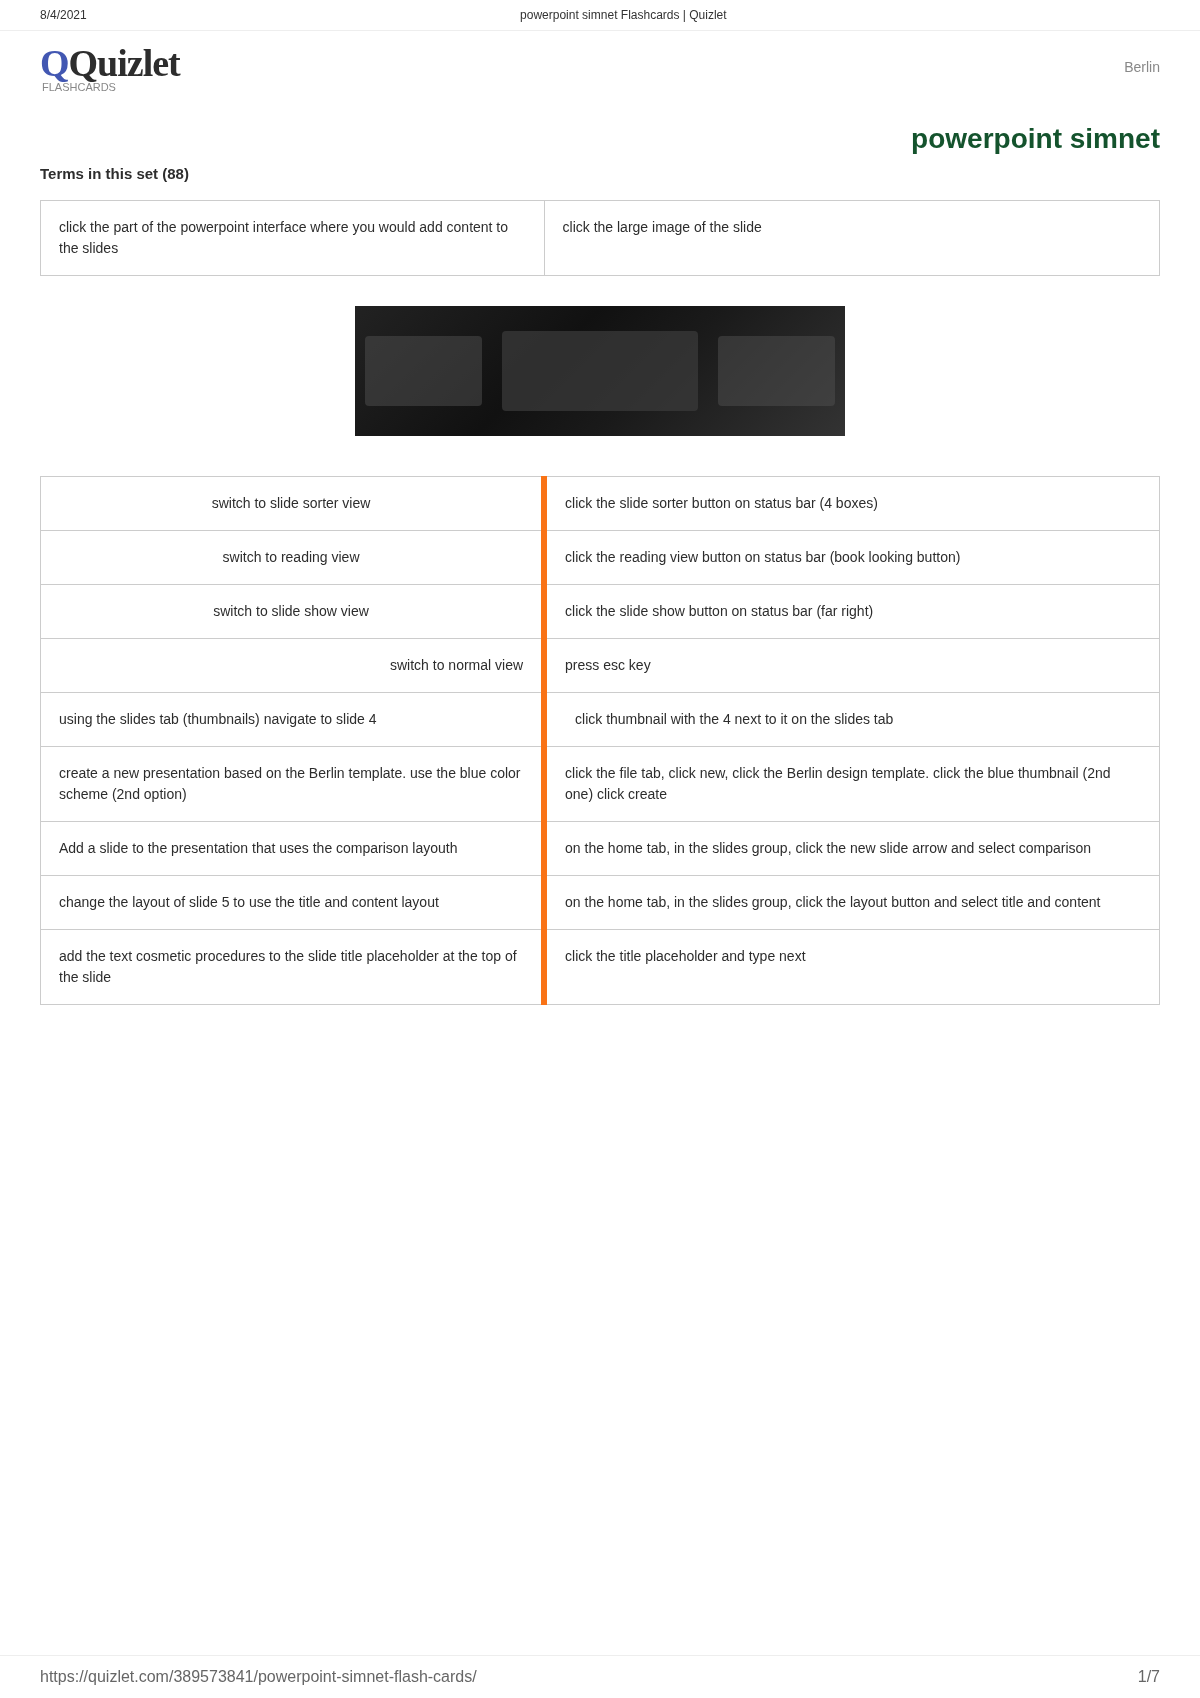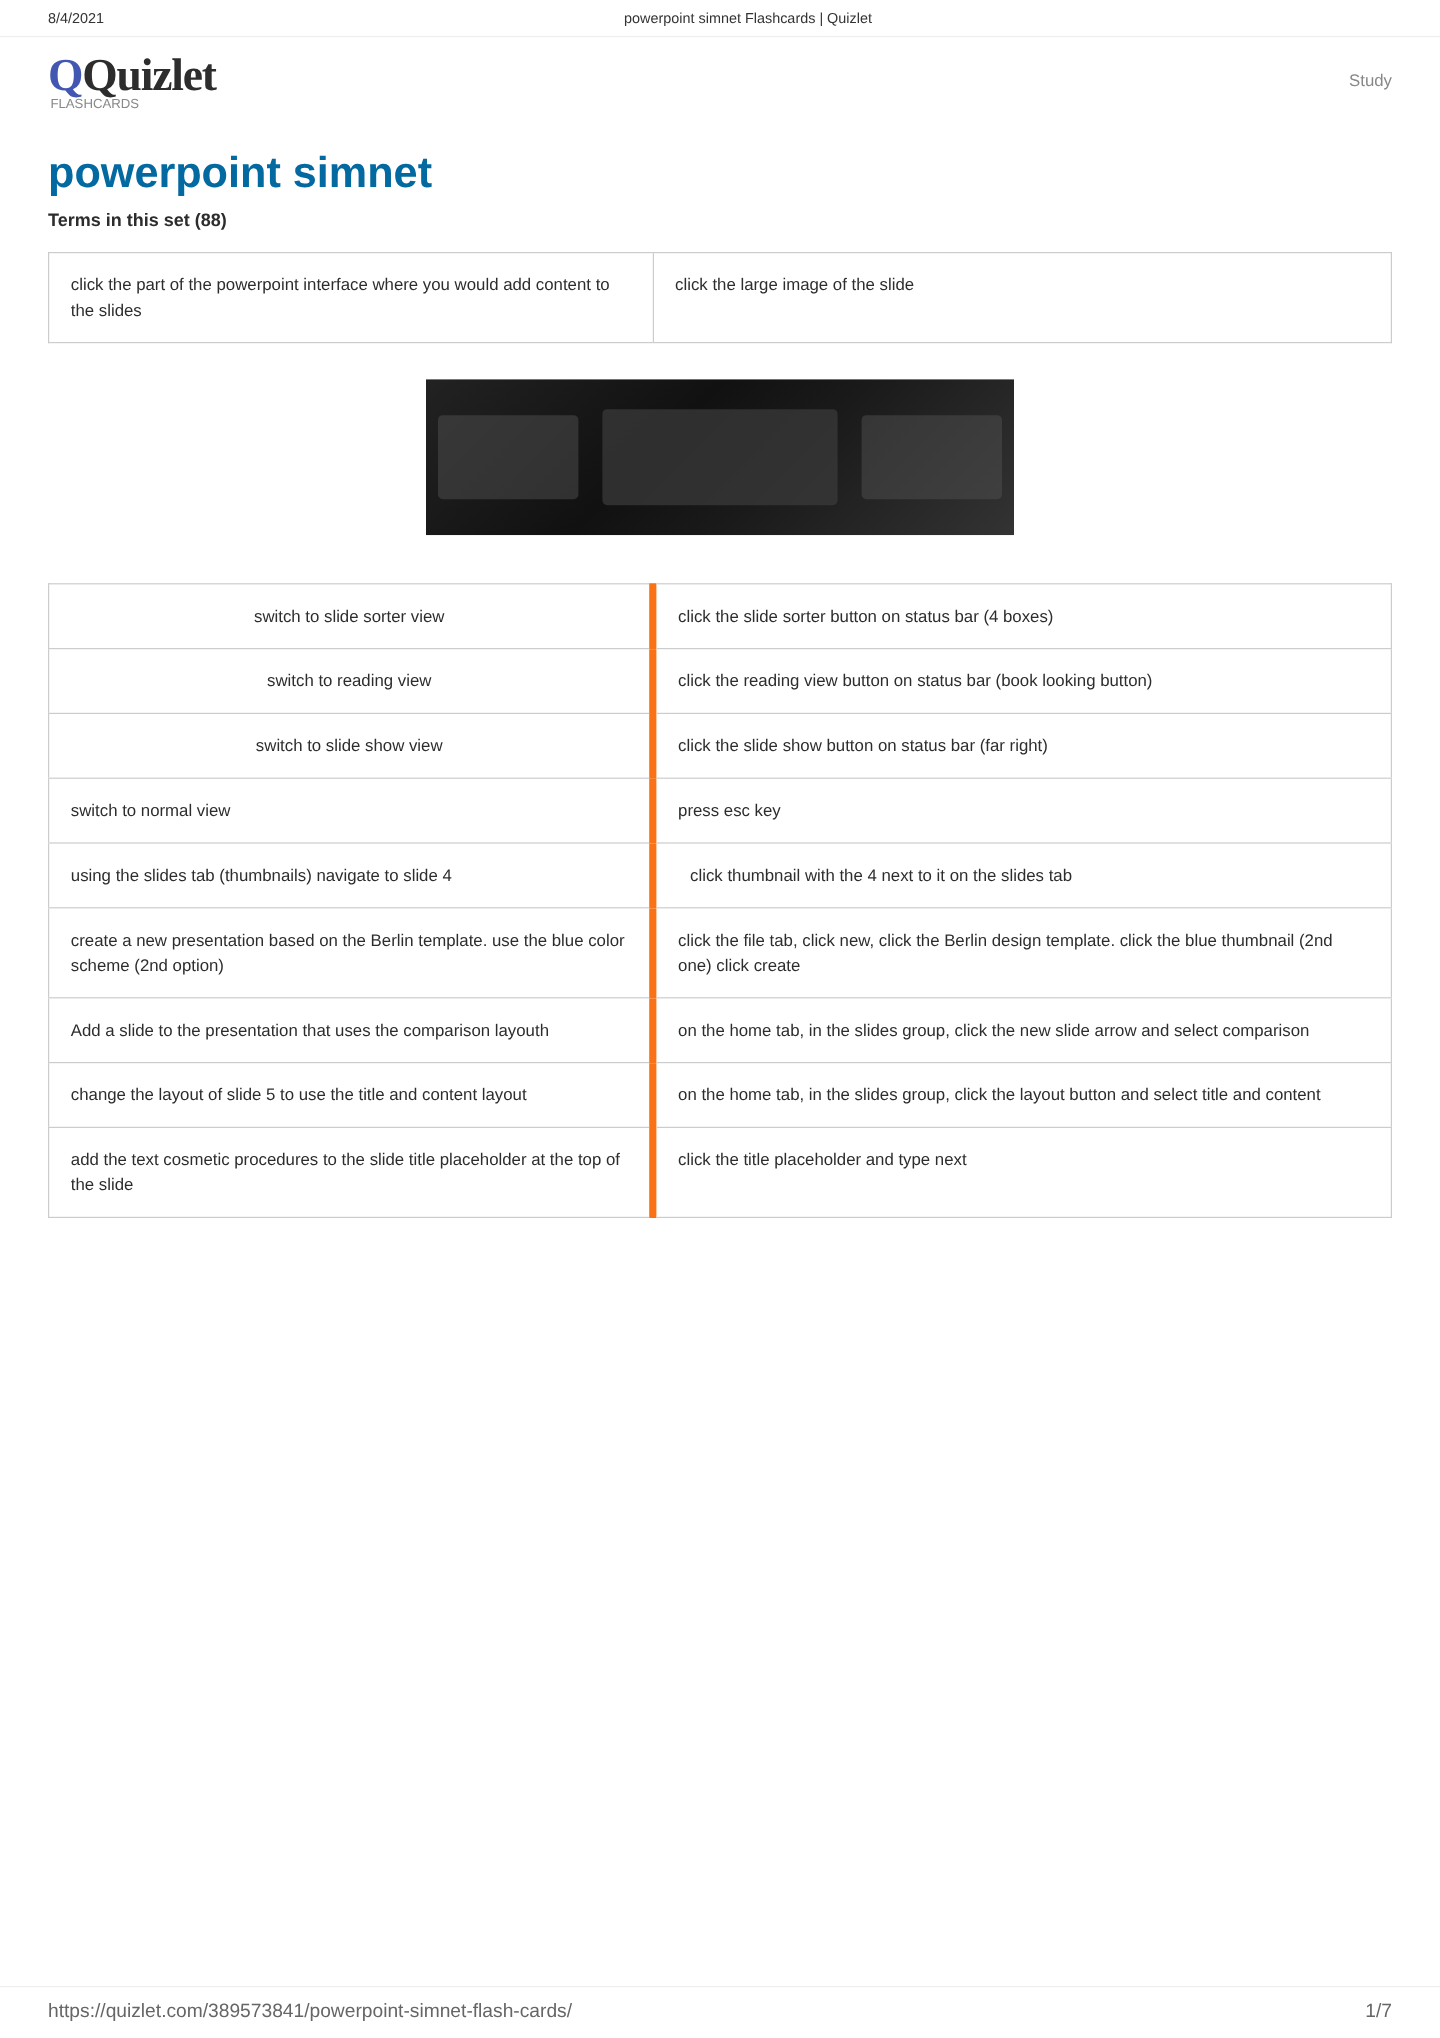--- a/index.html
+++ b/index.html
@@ -47,24 +47,25 @@
       margin-top: -4px;
       padding-left: 2px;
     }
 
     
     .main {
       padding: 30px 40px 40px 40px;
     }
 
     .page-title {
-      font-size: 36px;
+      font-size: 28px;
       font-weight: 700;
-      color: #0369a1;
+      color: #14532d;
       margin-bottom: 10px;
+      text-align: right;
     }
 
     .terms-heading {
       font-size: 15px;
       font-weight: 700;
       color: #2d2d2d;
       margin-bottom: 18px;
     }
 
     
@@ -186,21 +187,21 @@
   <span class="top-bar-study"></span>
 </div>
 
 <div class="logo-bar">
   <div>
     <div class="logo">
       <span class="q">Q</span><span>Quizlet</span>
     </div>
     <div class="logo-subtitle">FLASHCARDS</div>
   </div>
-  <div style="font-size:14px;color:#888;">Study</div>
+  <div style="font-size:14px;color:#888;">Berlin</div>
 </div>
 
 <div class="main">
 
   <h1 class="page-title">powerpoint simnet</h1>
   <div class="terms-heading">Terms in this set (88)</div>
 
   <table class="flashcard-table">
     <tbody>
         <tr>
@@ -229,21 +230,21 @@
     </tr>
     <tr>
       <td style="text-align:center;vertical-align:middle;">switch to reading view</td>
       <td style="vertical-align:middle;">click the reading view button on status bar (book looking button)</td>
     </tr>
     <tr>
       <td style="text-align:center;vertical-align:middle;">switch to slide show view</td>
       <td style="vertical-align:middle;">click the slide show button on status bar (far right)</td>
     </tr>
     <tr>
-      <td style="text-align:left;vertical-align:middle;">switch to normal view</td>
+      <td style="text-align:right;vertical-align:middle;">switch to normal view</td>
       <td style="vertical-align:middle;">press esc key</td>
     </tr>
 
     <tr>
       <td style="text-align:left;vertical-align:top;">using the slides tab (thumbnails) navigate to slide 4</td>
       <td style="vertical-align:top;padding-left:28px;">click thumbnail with the 4 next to it on the slides tab</td>
     </tr>
     <tr>
       <td style="text-align:left;vertical-align:top;">create a new presentation based on the Berlin template. use the blue color scheme (2nd option)</td>
       <td style="vertical-align:top;">click the file tab, click new, click the Berlin design template. click the blue thumbnail (2nd one) click create</td>

